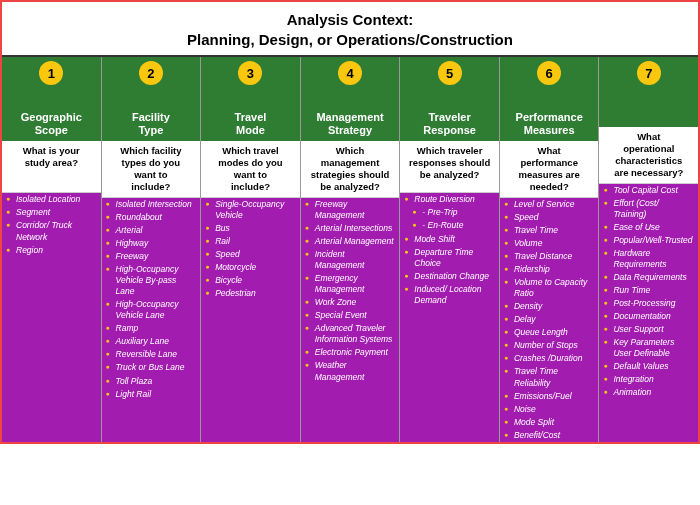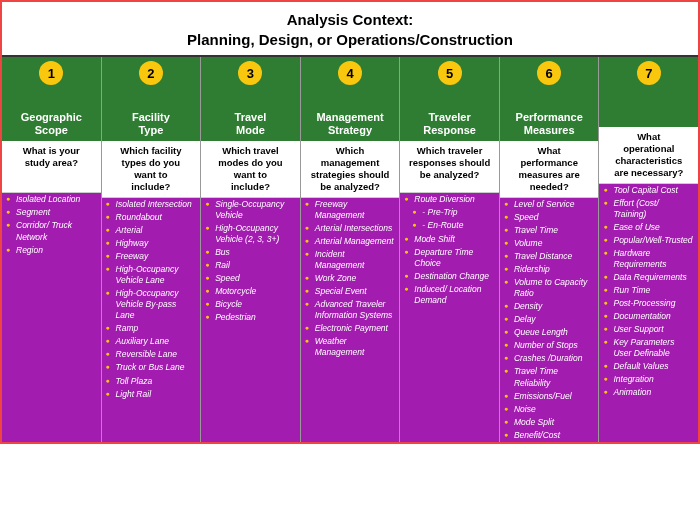--- a/index.html
+++ b/index.html
@@ -151,43 +151,42 @@
         <div class="col-question" style="white-space: pre-line;">Which facility
 types do you
 want to
 include?</div>
         <ul class="col-items">
           <li>Isolated Intersection</li>
           <li>Roundabout</li>
           <li>Arterial</li>
           <li>Highway</li>
           <li>Freeway</li>
+          <li>High-Occupancy Vehicle By-pass Lane</li>
           <li>High-Occupancy Vehicle Lane</li>
-          <li>High-Occupancy Vehicle By-pass Lane</li>
           <li>Ramp</li>
           <li>Auxiliary Lane</li>
           <li>Reversible Lane</li>
           <li>Truck or Bus Lane</li>
           <li>Toll Plaza</li>
           <li>Light Rail</li>
         </ul>
       </div>
       <div class="col">
         <div class="col-header">
           <div class="number-badge">3</div>
           <div class="col-title" style="white-space: pre-line;">Travel
 Mode</div>
         </div>
         <div class="col-question" style="white-space: pre-line;">Which travel
 modes do you
 want to
 include?</div>
         <ul class="col-items">
           <li>Single-Occupancy Vehicle</li>
-          <li>High-Occupancy Vehicle (2, 3, 3+)</li>
           <li>Bus</li>
           <li>Rail</li>
           <li>Speed</li>
           <li>Motorcycle</li>
           <li>Bicycle</li>
           <li>Pedestrian</li>
         </ul>
       </div>
       <div class="col">
         <div class="col-header">
@@ -197,20 +196,21 @@
         </div>
         <div class="col-question" style="white-space: pre-line;">Which
 management
 strategies should
 be analyzed?</div>
         <ul class="col-items">
           <li>Freeway Management</li>
           <li>Arterial Intersections</li>
           <li>Arterial Management</li>
           <li>Incident Management</li>
+          <li>Emergency Management</li>
           <li>Work Zone</li>
           <li>Special Event</li>
           <li>Advanced Traveler Information Systems</li>
           <li>Electronic Payment</li>
           <li>Weather Management</li>
         </ul>
       </div>
       <div class="col">
         <div class="col-header">
           <div class="number-badge">5</div>

